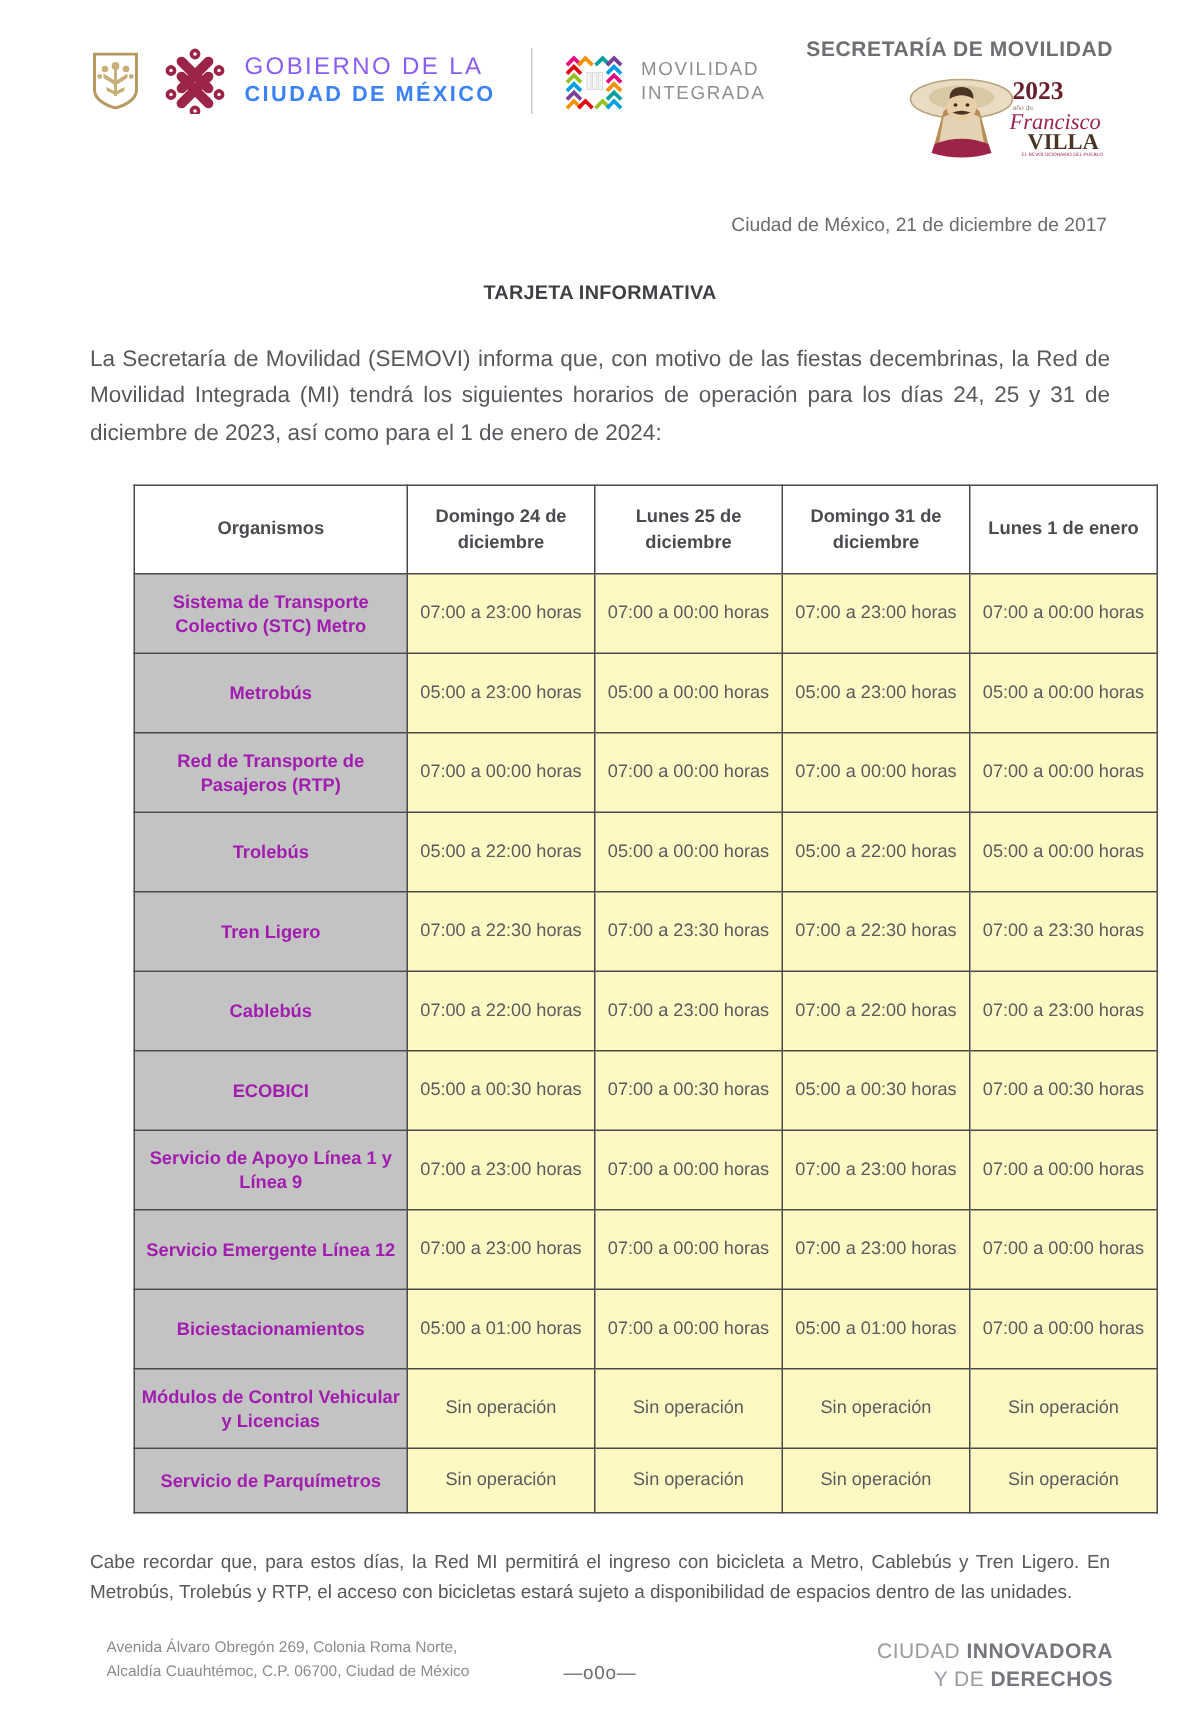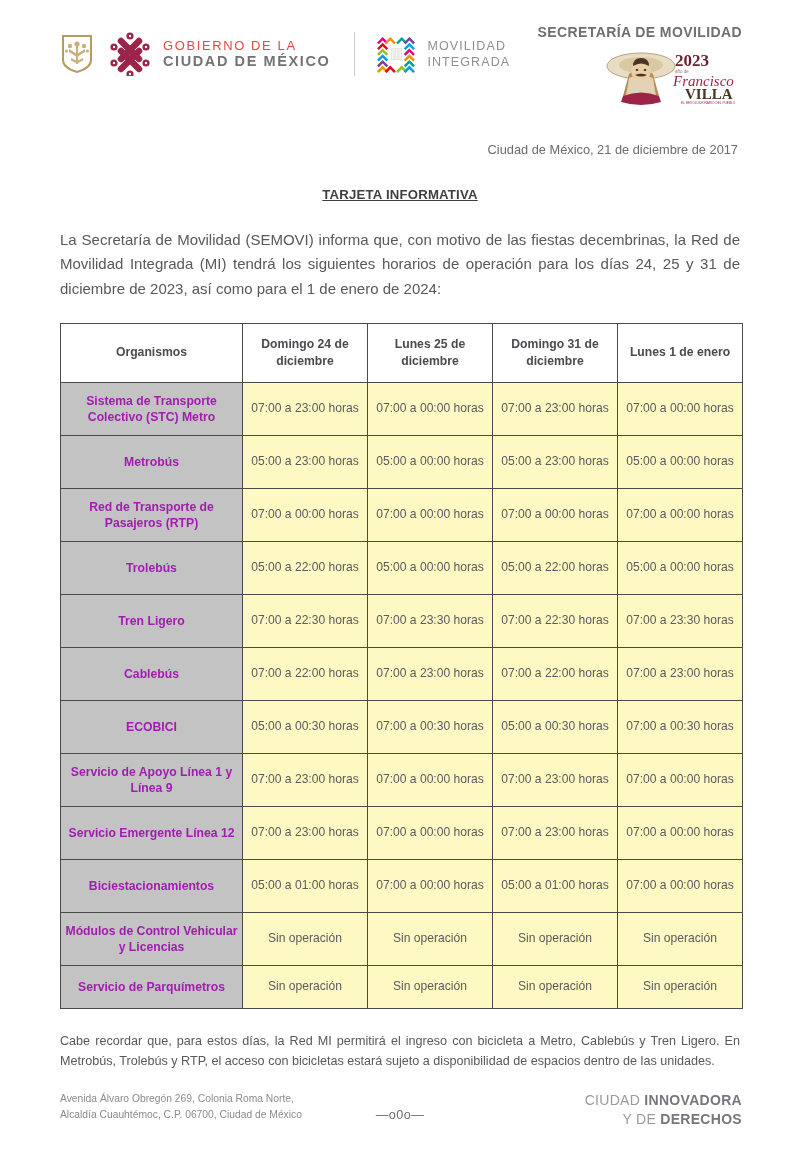--- a/index.html
+++ b/index.html
@@ -48,27 +48,27 @@
     width: 44px;
     height: 44px;
     margin-right: 11px;
     flex: none;
   }
   .gob-text {
     line-height: 1.18;
     letter-spacing: 1.6px;
   }
   .gob-line1 {
-    font-size: 13px;
-    color: #ef4444;
+    font-size: 16px;
+    color: #8b5cf6;
     font-weight: 400;
   }
   .gob-line2 {
     font-size: 14.5px;
-    color: #737373;
+    color: #3b82f6;
     font-weight: bold;
   }
   .vdivider {
     width: 1px;
     height: 44px;
     background: #c9c9cf;
     margin: 0 20px 0 24px;
     flex: none;
   }
   .mi-logo {
@@ -114,38 +114,38 @@
     margin-top: 20px;
     padding-right: 2px;
   }
   .doc-title {
     text-align: center;
     font-size: 13.2px;
     font-weight: bold;
     color: #3f3f43;
     letter-spacing: 0.2px;
     margin-top: 30px;
-    text-decoration: underline;
   }
   .intro {
     margin-top: 26px;
     font-size: 15px;
     line-height: 1.62;
     color: #58585d;
     text-align: justify;
   }
 
   
   .table-wrap {
     margin-top: 22px;
   }
   table.sched {
     border-collapse: collapse;
     width: 682px;
     table-layout: fixed;
+    margin-left: 29px;
   }
   table.sched th, table.sched td {
     border: 1px solid #4a4a4a;
     vertical-align: middle;
     text-align: center;
     padding: 0;
   }
   col.c-org { width: 182px; }
   col.c-day { width: 125px; }
 
@@ -187,21 +187,21 @@
     text-align: center;
     margin-top: 36px;
     font-size: 12.6px;
     color: #6b6b70;
     letter-spacing: 0.5px;
   }
 
   
   .footer {
     position: absolute;
-    left: 0;
+    left: 11px;
     right: 0;
     bottom: 22px;
     padding: 0 58px 0 60px;
     box-sizing: border-box;
     display: flex;
     align-items: flex-start;
     justify-content: space-between;
   }
   .footer-address {
     font-size: 10.3px;

